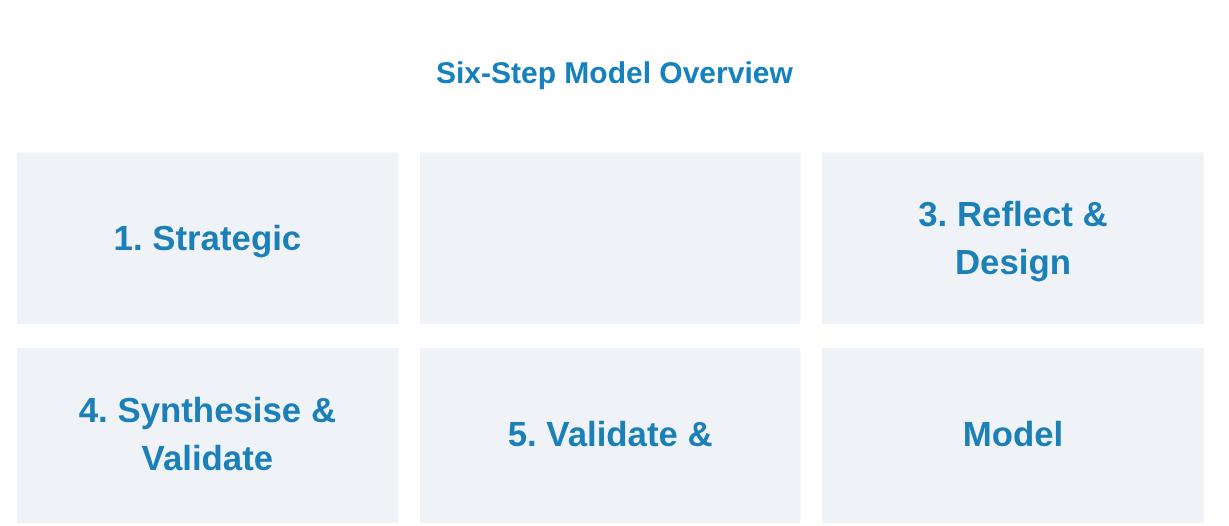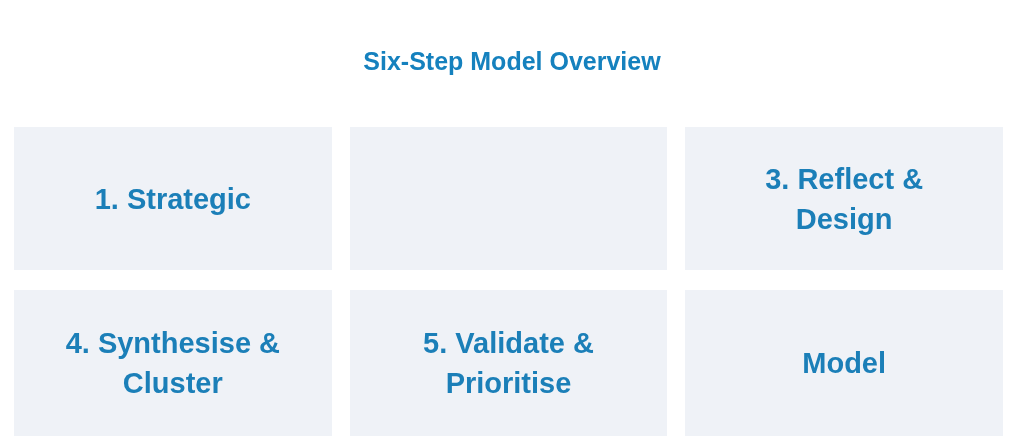--- a/index.html
+++ b/index.html
@@ -71,28 +71,27 @@
     <div class="card">
       <div class="card-text">
         <span class="line">3. Reflect &amp;</span>
         <span class="line">Design</span>
       </div>
     </div>
 
     <div class="card">
       <div class="card-text">
         <span class="line">4. Synthesise &amp;</span>
-        <span class="line">Cluster</span>
+        <span class="line">Validate</span>
       </div>
     </div>
 
     <div class="card">
       <div class="card-text">
         <span class="line">5. Validate &amp;</span>
-        <span class="line">Prioritise</span>
       </div>
     </div>
 
     <div class="card">
       <div class="card-text">
         <span class="line">Model</span>
       </div>
     </div>
 
   </div>

